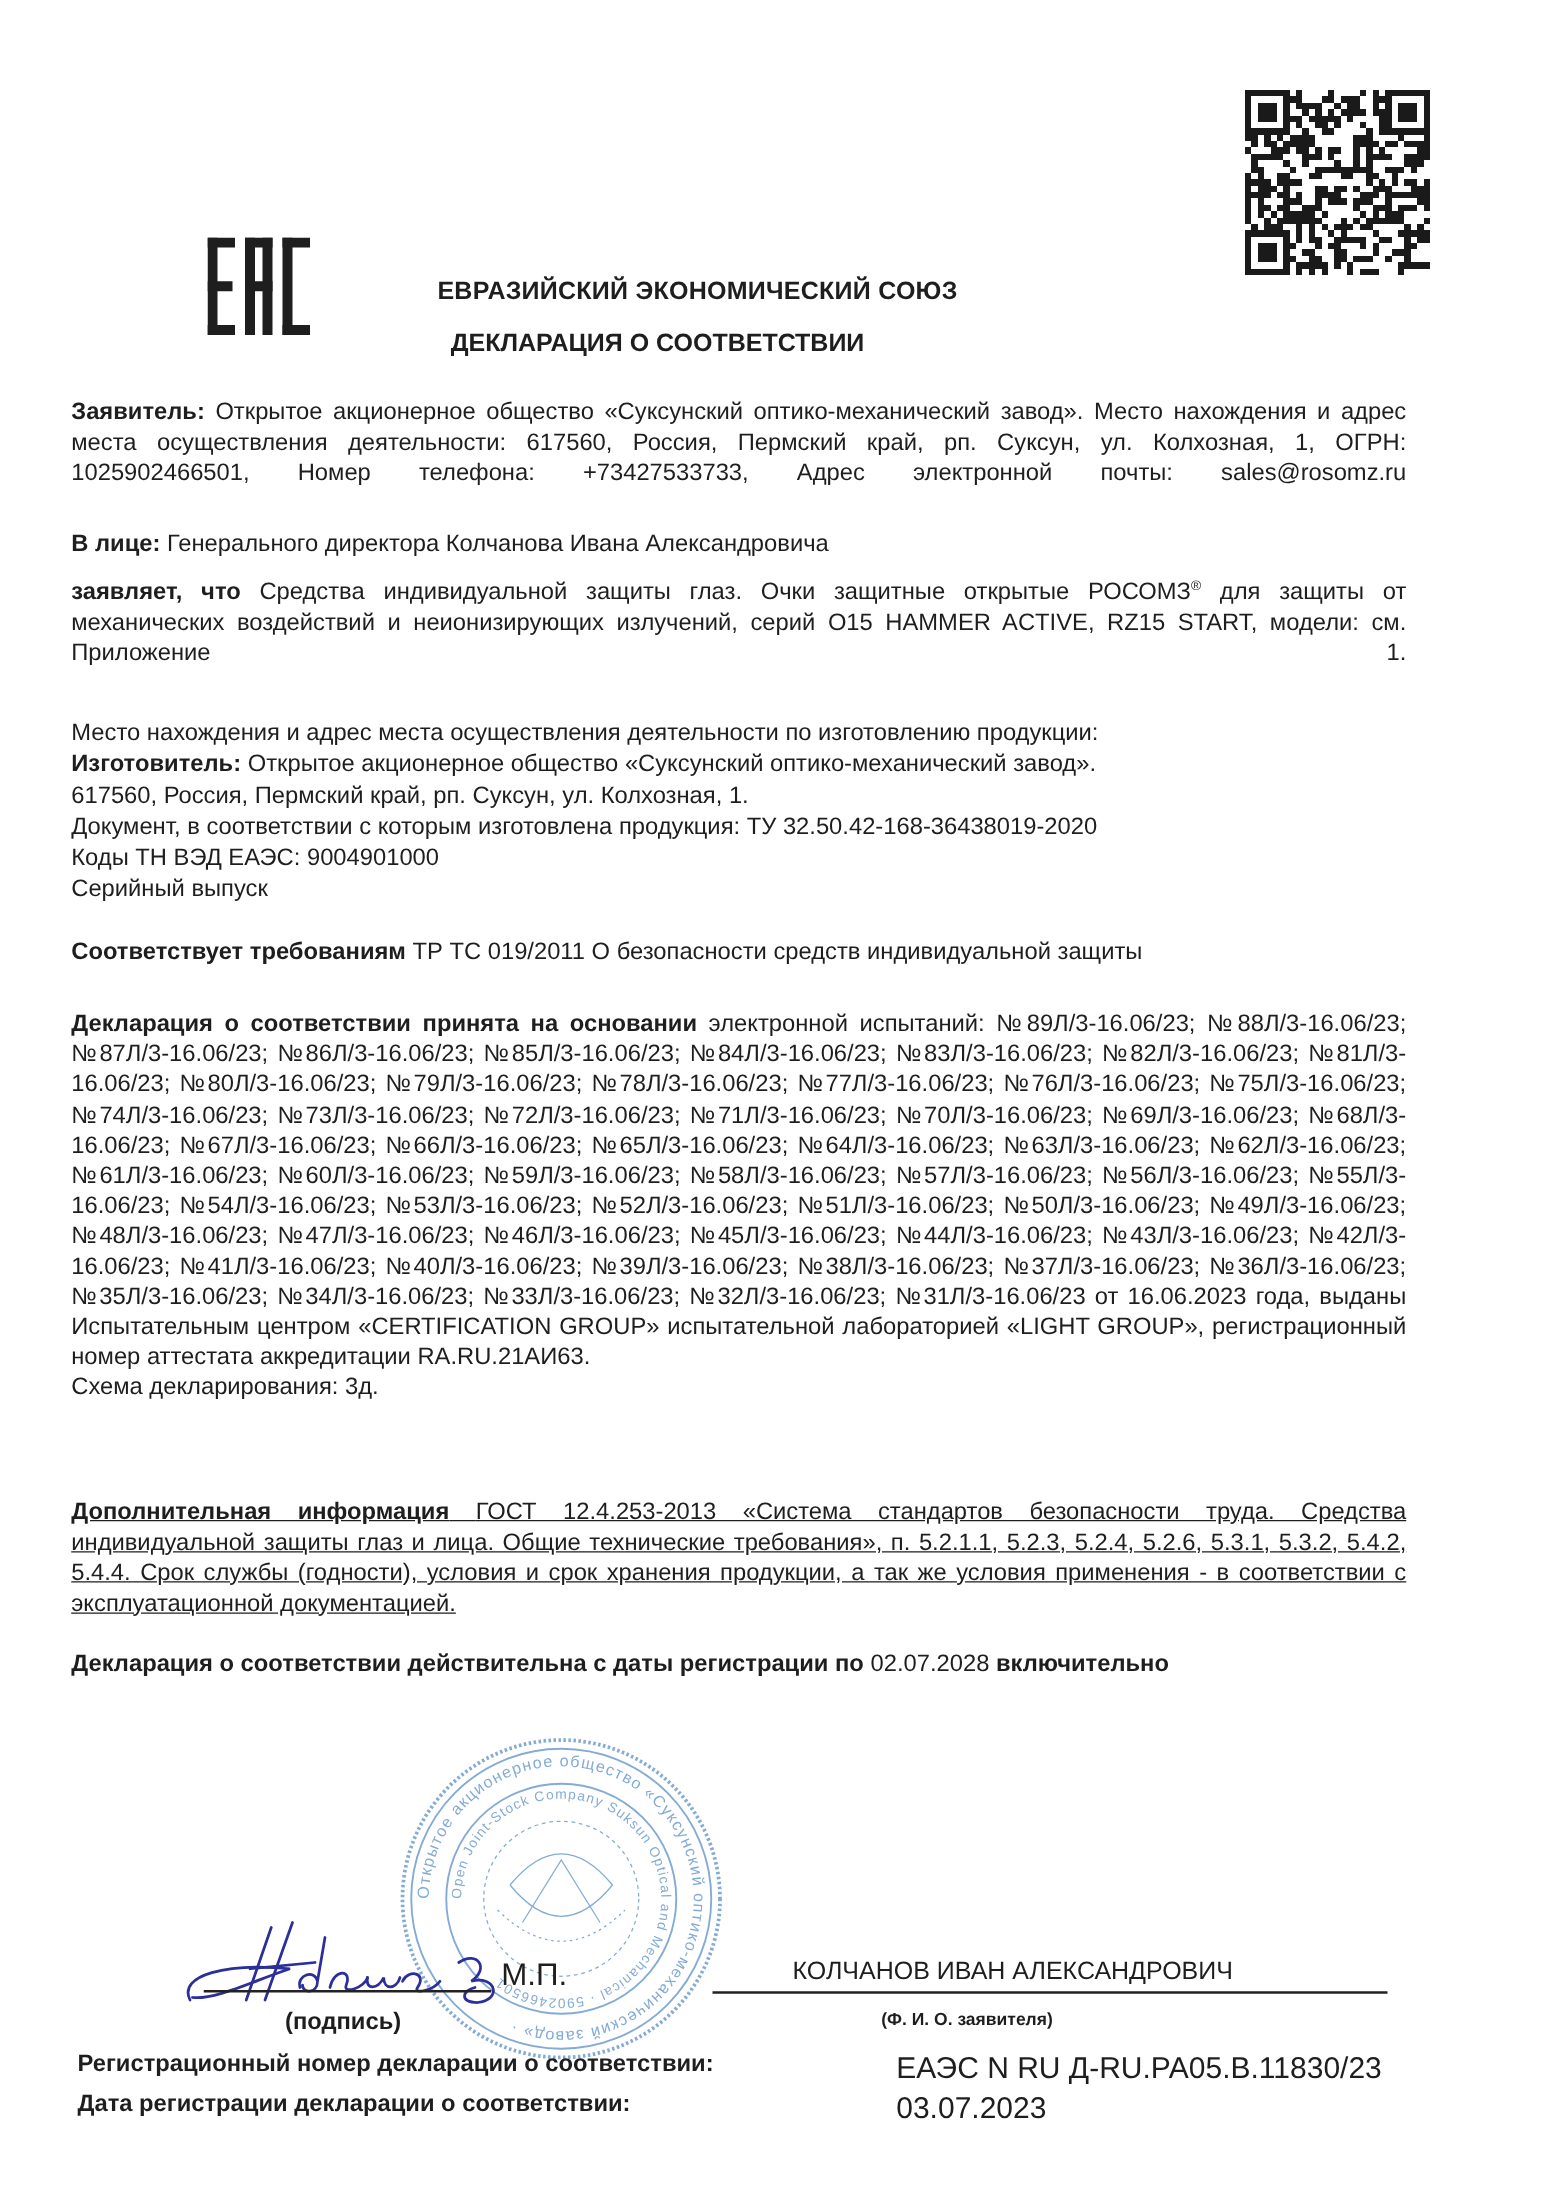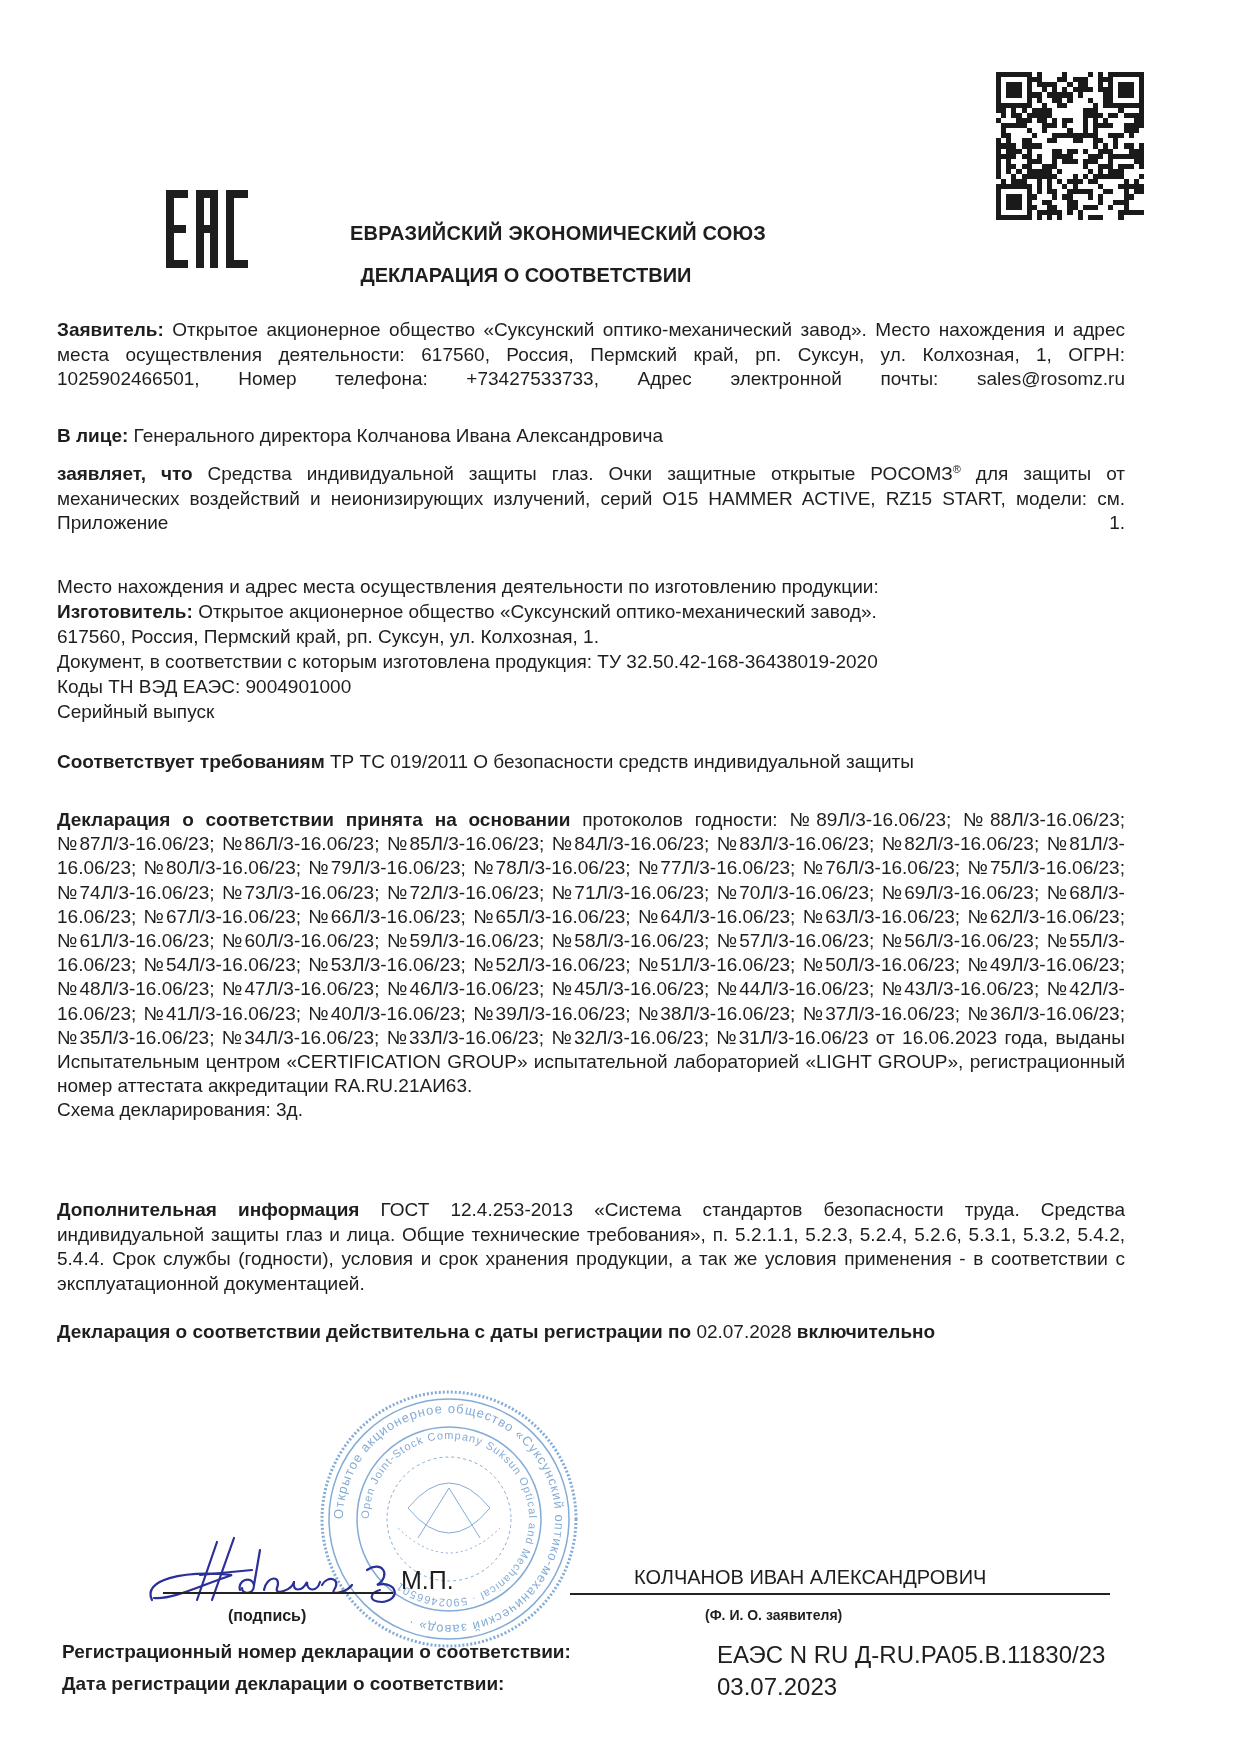--- a/index.html
+++ b/index.html
@@ -19,31 +19,31 @@
             padding-left:40px; box-sizing:border-box; }
 
   .para { left:57px; width:1068px; font-size:19px; line-height:24.5px; }
 
   #applicant { top:318px; }
   #person { top:424px; }
   #declares { top:457px; }
   #manufacturer { top:574px; line-height:25px; }
   #conforms { top:750px; }
   #basis { top:808px; line-height:24.2px; }
-  #additional { top:1198px; }
+  #additional { top:1198px;text-decoration:underline; }
   #validity { top:1320px; }
 
   #stamp { left:318px; top:1388px; width:262px; height:262px; opacity:0.75; }
   #signature { left:142px; top:1530px; width:330px; height:80px; }
 
   .sig-line-left { left:163px; top:1592px; width:230px; height:0; border-top:2px solid #222; }
   .sig-line-right { left:570px; top:1593px; width:540px; height:0; border-top:2px solid #222; }
   .mp { left:401px; top:1566px; font-size:25px; }
   .fio { left:606px; top:1566px; font-size:20px;margin-left:28px; }
-  .lbl-sign { left:228px; top:1607px; font-size:16px; font-weight:bold; }
+  .lbl-sign { left:228px; top:1607px; font-size:19px; font-weight:bold; }
   .lbl-fio { left:705px; top:1607px; font-size:14px; font-weight:bold; }
 
   .reg-row { left:62px; font-size:19px; }
   .reg-val { left:717px; font-size:24px; }
   #reg-label { top:1641px; }
   #reg-value { top:1641px; }
   #date-label { top:1673px; }
   #date-value { top:1673px; }
 
   sup { font-size:11px; }
@@ -544,21 +544,21 @@
   <div>Серийный выпуск</div>
 </div>
 
 <div id="conforms" class="abs para">
   <span class="b">Соответствует требованиям</span>
   <span>ТР ТС 019/2011 О безопасности средств индивидуальной защиты</span>
 </div>
 
 <div id="basis" class="abs para nj">
   <span class="b">Декларация о соответствии принята на основании</span>
-  <span>протоколов годности:</span>
+  <span>электронной испытаний:</span>
   <span id="protocol-list"><span>№89Л/3-16.06/23; </span><span>№88Л/3-16.06/23; </span><span>№87Л/3-16.06/23; </span><span>№86Л/3-16.06/23; </span><span>№85Л/3-16.06/23; </span><span>№84Л/3-16.06/23; </span><span>№83Л/3-16.06/23; </span><span>№82Л/3-16.06/23; </span><span>№81Л/3-16.06/23; </span><span>№80Л/3-16.06/23; </span><span>№79Л/3-16.06/23; </span><span>№78Л/3-16.06/23; </span><span>№77Л/3-16.06/23; </span><span>№76Л/3-16.06/23; </span><span>№75Л/3-16.06/23; </span><span>№74Л/3-16.06/23; </span><span>№73Л/3-16.06/23; </span><span>№72Л/3-16.06/23; </span><span>№71Л/3-16.06/23; </span><span>№70Л/3-16.06/23; </span><span>№69Л/3-16.06/23; </span><span>№68Л/3-16.06/23; </span><span>№67Л/3-16.06/23; </span><span>№66Л/3-16.06/23; </span><span>№65Л/3-16.06/23; </span><span>№64Л/3-16.06/23; </span><span>№63Л/3-16.06/23; </span><span>№62Л/3-16.06/23; </span><span>№61Л/3-16.06/23; </span><span>№60Л/3-16.06/23; </span><span>№59Л/3-16.06/23; </span><span>№58Л/3-16.06/23; </span><span>№57Л/3-16.06/23; </span><span>№56Л/3-16.06/23; </span><span>№55Л/3-16.06/23; </span><span>№54Л/3-16.06/23; </span><span>№53Л/3-16.06/23; </span><span>№52Л/3-16.06/23; </span><span>№51Л/3-16.06/23; </span><span>№50Л/3-16.06/23; </span><span>№49Л/3-16.06/23; </span><span>№48Л/3-16.06/23; </span><span>№47Л/3-16.06/23; </span><span>№46Л/3-16.06/23; </span><span>№45Л/3-16.06/23; </span><span>№44Л/3-16.06/23; </span><span>№43Л/3-16.06/23; </span><span>№42Л/3-16.06/23; </span><span>№41Л/3-16.06/23; </span><span>№40Л/3-16.06/23; </span><span>№39Л/3-16.06/23; </span><span>№38Л/3-16.06/23; </span><span>№37Л/3-16.06/23; </span><span>№36Л/3-16.06/23; </span><span>№35Л/3-16.06/23; </span><span>№34Л/3-16.06/23; </span><span>№33Л/3-16.06/23; </span><span>№32Л/3-16.06/23; </span><span>№31Л/3-16.06/23 </span></span>
   <span>от 16.06.2023 года, выданы Испытательным центром «CERTIFICATION GROUP» испытательной лабораторией «LIGHT GROUP», регистрационный номер аттестата аккредитации RA.RU.21АИ63.</span>
   <div>Схема декларирования: 3д.</div>
 </div>
 
 <div id="additional" class="abs para nj">
   <span class="b">Дополнительная информация</span>
   <span>ГОСТ 12.4.253-2013 «Система стандартов безопасности труда. Средства индивидуальной защиты глаз и лица. Общие технические требования», п. 5.2.1.1, 5.2.3, 5.2.4, 5.2.6, 5.3.1, 5.3.2, 5.4.2, 5.4.4.  Срок службы (годности), условия и срок хранения продукции, а так же условия применения - в соответствии с эксплуатационной документацией.</span>
 </div>
 

